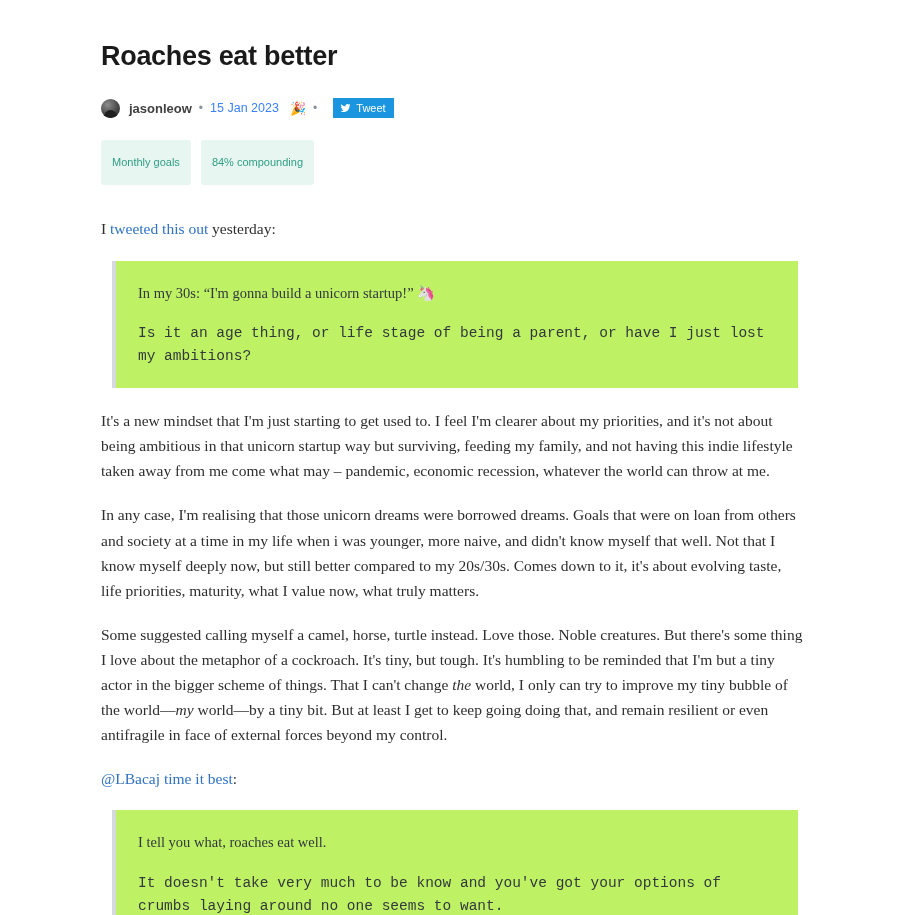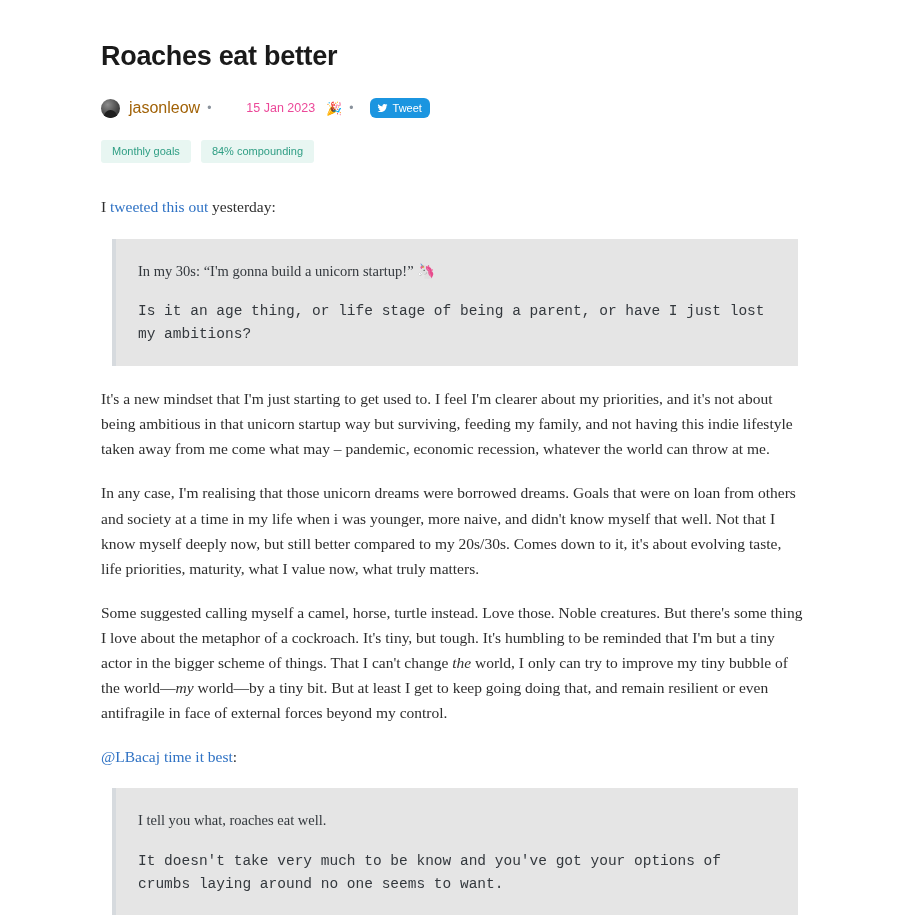--- a/index.html
+++ b/index.html
@@ -56,83 +56,83 @@
   }
   .avatar::after {
     content: "";
     position: absolute;
     left: 3px; bottom: 0;
     width: 13px; height: 8px;
     background: #1f1f1f;
     border-radius: 7px 7px 0 0;
   }
   .author-link {
-    color: #a16207;
+    color: #404040;
     text-decoration: none;
-    font-size: 16px;
+    font-size: 13px;
+    font-weight: bold;
   }
   .dot-sep {
     margin: 0 7px;
     color: #8a929c;
     font-size: 12px;
   }
   .date {
-    color: #ec4899;
+    color: #3b82f6;
     font-size: 12.5px;
-    margin-left: 28px;
   }
   .emoji-badge {
     margin-left: 11px;
     font-size: 13px;
     line-height: 1;
   }
   .tweet-btn {
     display: inline-flex;
     align-items: center;
     gap: 5px;
     background: #1b95e0;
     color: #fff;
     font-family: "Liberation Sans", sans-serif;
     font-size: 11px;
     padding: 3px 8px 3px 7px;
-    border-radius: 6px;
+    border-radius: 0;
     margin-left: 9px;
     line-height: 14px;
     cursor: pointer;
   }
   .tweet-btn svg { display: block; }
   .tags {
     display: flex;
     gap: 10px;
     margin-bottom: 31px;
   }
   .tag {
     background: #e8f6f2;
     color: #2f9e84;
     font-family: "Liberation Sans", sans-serif;
     font-size: 11px;
-    padding: 5px 11px;
+    padding: 16px 11px;
     border-radius: 3px;
     cursor: pointer;
     line-height: 13px;
   }
   p.body-text {
     font-size: 15.5px;
     line-height: 1.62;
     color: #2e2e2e;
     margin: 0 12px 19px 0;
   }
   p.body-text a, a.inline-link {
     color: #2f72c4;
     text-decoration: none;
   }
   blockquote {
     margin: 0 0 20px 0;
     padding: 21px 24px 20px 22px;
-    background: #e5e5e5;
+    background: #bef264;
     border-left: 4px solid #d6dade;
     width: 686px;
     box-sizing: border-box;
   }
   blockquote p {
     font-size: 14.5px;
     line-height: 1.6;
     color: #33383d;
     margin: 0 0 17px 0;
   }

